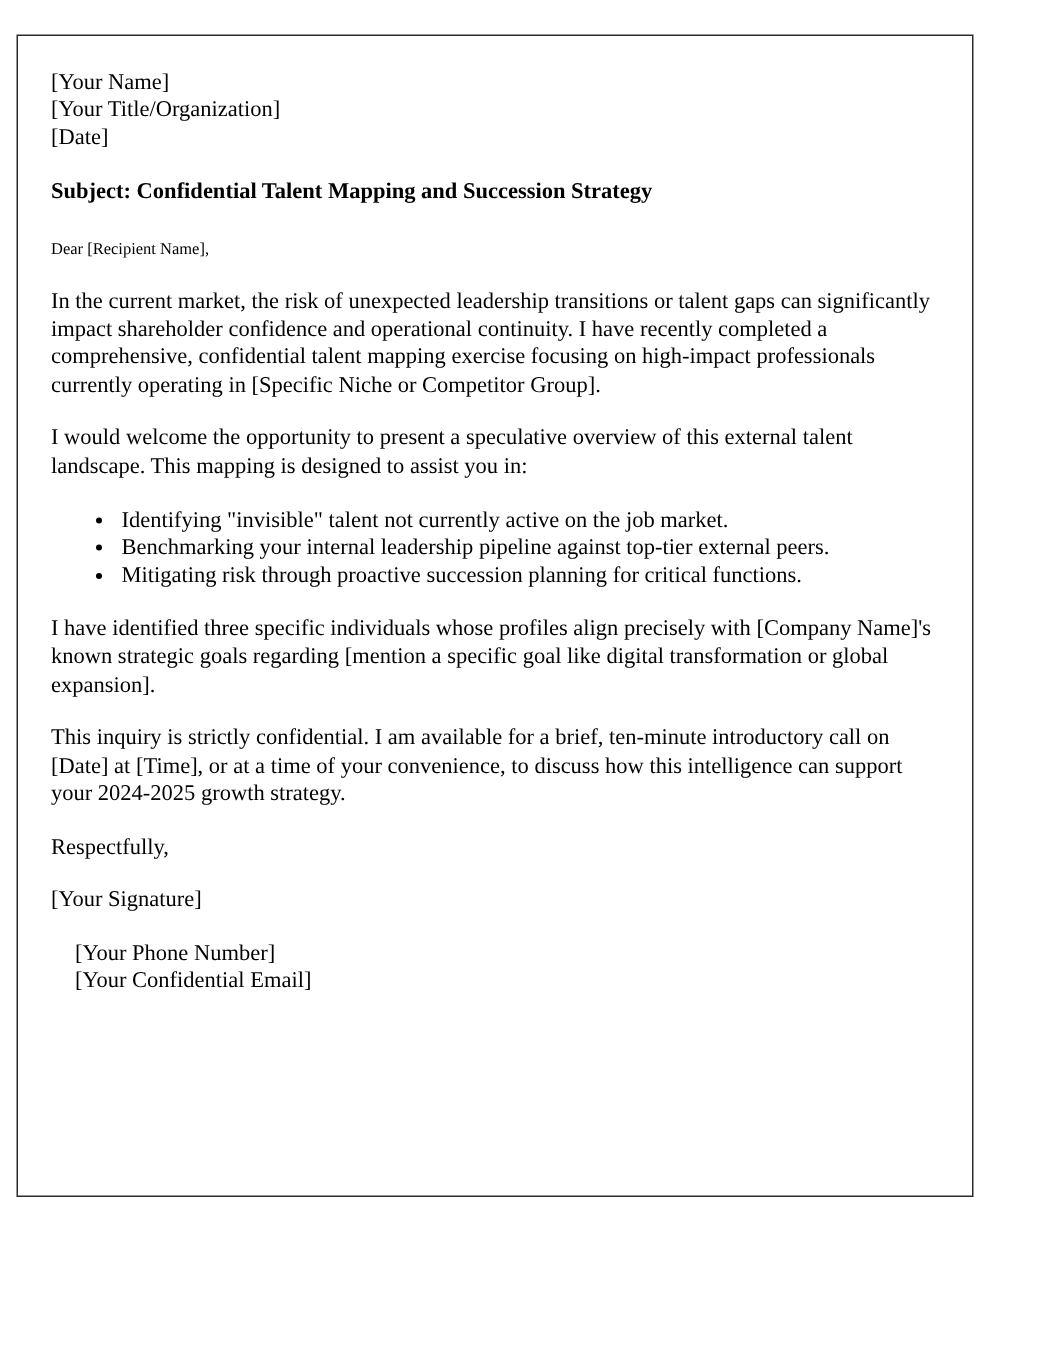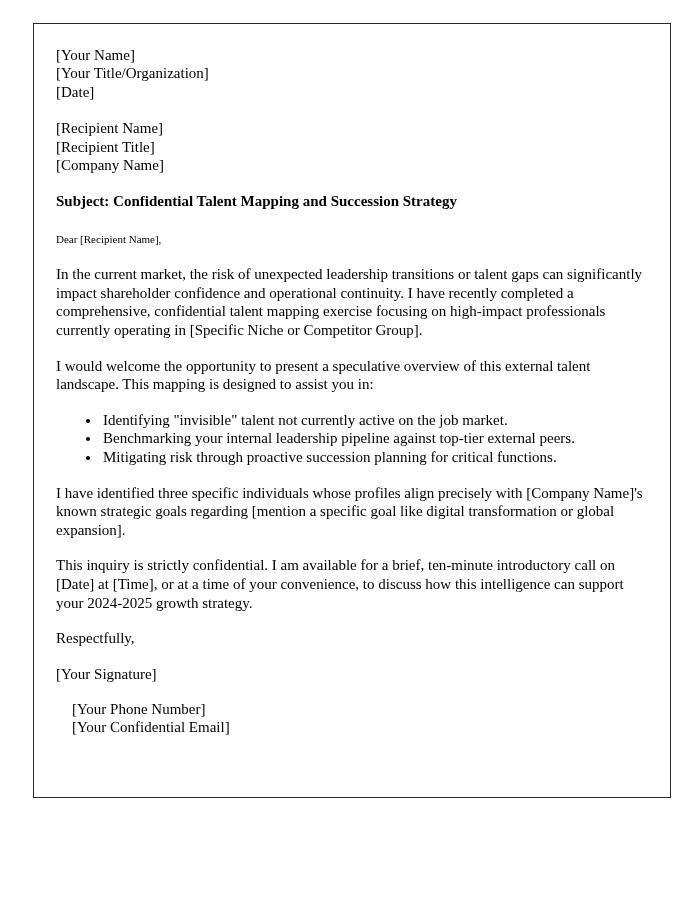--- a/index.html
+++ b/index.html
@@ -11,21 +11,21 @@
   body {
     width: 700px;
     height: 900px;
     font-family: "Liberation Serif", "DejaVu Serif", serif;
     color: #000000;
     -webkit-font-smoothing: antialiased;
   }
 
   .page {
     position: absolute;
-    left: 33px;
+    left: 11px;
     top: 23px;
     width: 638px;
     height: 775px;
     border: 1.6px solid #2b2b2b;
     box-sizing: border-box;
     background: #ffffff;
     overflow: hidden;
   }
 
   .letter-body {
@@ -105,25 +105,20 @@
 
 <div class="page">
   <div class="letter-body">
 
     <div class="addr-block">
       <div class="addr-line">[Your Name]</div>
       <div class="addr-line">[Your Title/Organization]</div>
       <div class="addr-line">[Date]</div>
     </div>
 
-    <div class="addr-block">
-      <div class="addr-line">[Recipient Name]</div>
-      <div class="addr-line">[Recipient Title]</div>
-      <div class="addr-line">[Company Name]</div>
-    </div>
 
     <div class="subject-line">Subject: Confidential Talent Mapping and Succession Strategy</div>
 
     <div class="salutation">Dear [Recipient Name],</div>
 
     <p class="para">In the current market, the risk of unexpected leadership transitions or talent gaps can significantly impact shareholder confidence and operational continuity. I have recently completed a comprehensive, confidential talent mapping exercise focusing on high-impact professionals currently operating in [Specific Niche or Competitor Group].</p>
     <p class="para">I would welcome the opportunity to present a speculative overview of this external talent landscape. This mapping is designed to assist you in:</p>
 
     <ul class="bullets">
       <li>Identifying "invisible" talent not currently active on the job market.</li>

